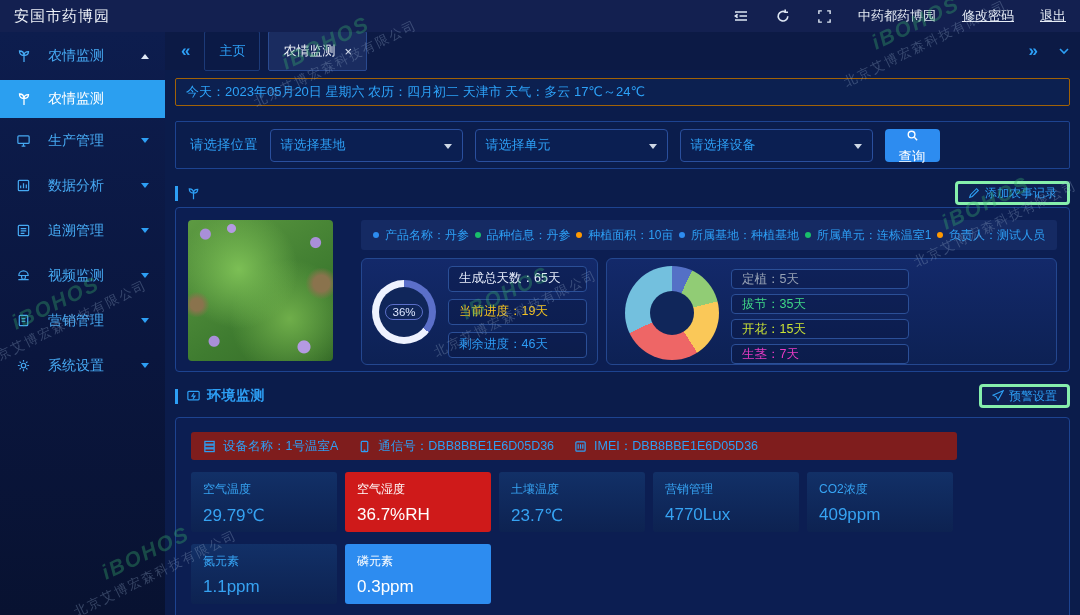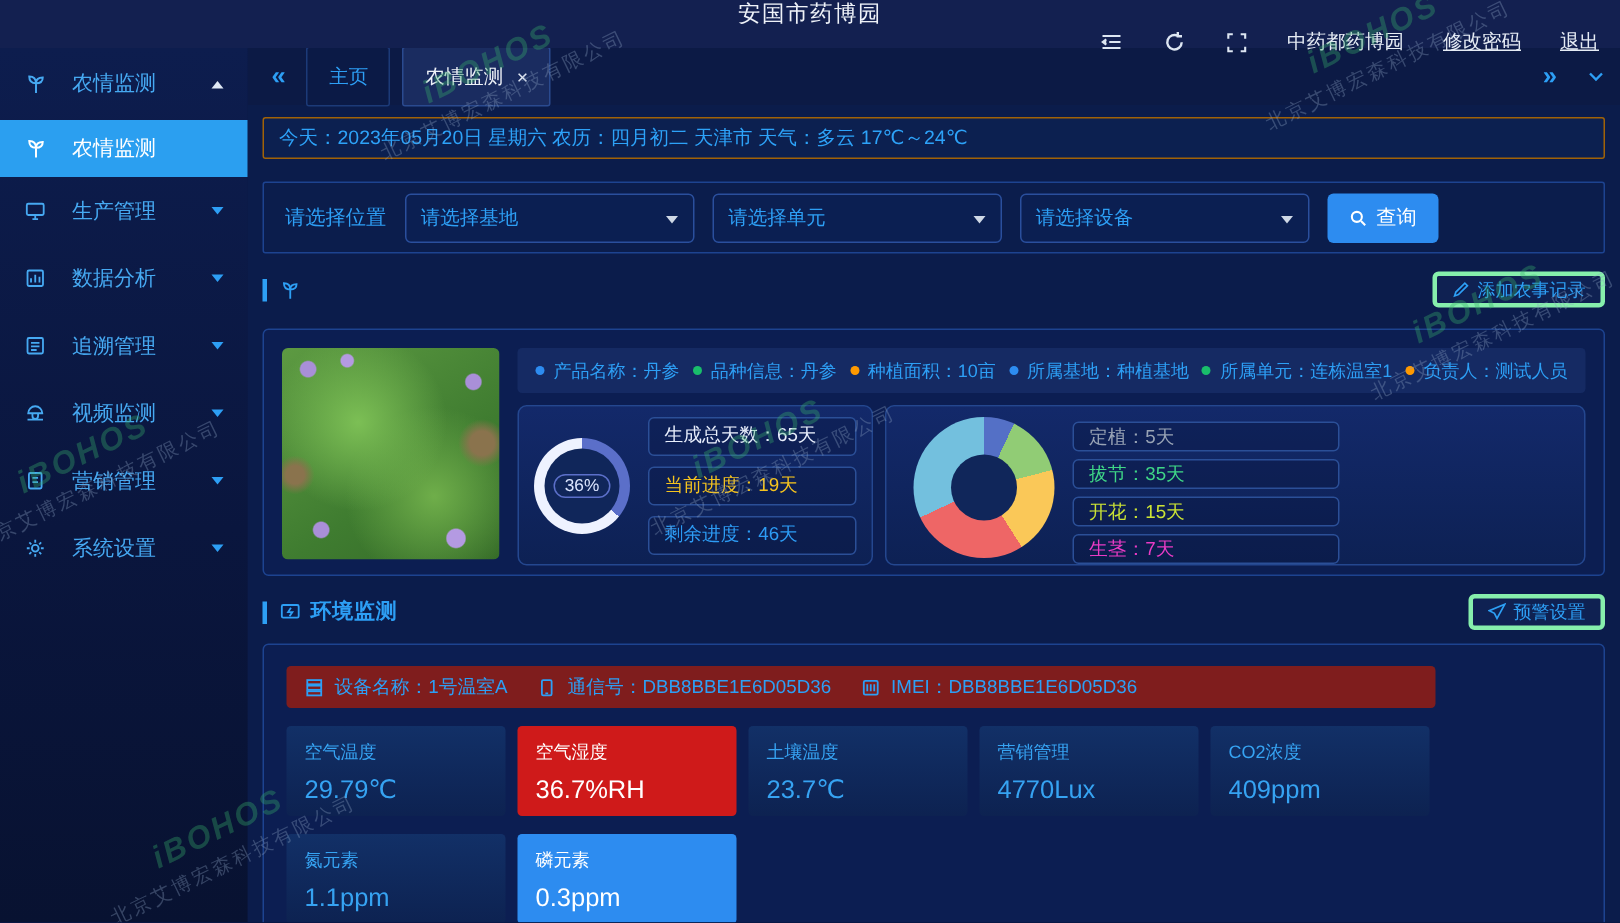--- a/index.html
+++ b/index.html
@@ -2,21 +2,21 @@
 <html><head>
 <meta charset="utf-8">
 <style>
   * { margin:0; padding:0; box-sizing:border-box; }
   html,body { width:1080px; height:615px; }
   body { font-family:"Liberation Sans","DejaVu Sans",sans-serif; background:#0a1540; overflow:hidden; }
   .screen { position:relative; width:1080px; height:615px; background:#0a1743; overflow:hidden; }
 
   
   .topbar { position:absolute; left:0; top:0; width:1080px; height:32px; background:#132050;
-            display:flex; align-items:center; padding:0 14px; z-index:5;flex-direction:column; }
+            display:flex; align-items:center; padding:0 14px; z-index:5; }
   .topbar-title { color:#eef2f8; font-size:15px; letter-spacing:1px; }
   .topbar-right { margin-left:auto; display:flex; align-items:center; gap:26px; }
   .tb-icon { color:#dde6f2; display:flex; align-items:center; cursor:pointer; }
   .tb-link { color:#e6ecf5; font-size:13px; text-decoration:underline; cursor:pointer; }
   .tb-link.plain { text-decoration:none; }
 
   
   .sidebar { position:absolute; left:0; top:32px; width:165px; height:583px;
              background:linear-gradient(180deg,#0d1d4e 0%,#0a163e 55%,#081231 100%); z-index:4; }
   .side-item { position:relative; height:46px; display:flex; align-items:center; padding-left:16px;
@@ -48,34 +48,34 @@
 
   .filter-panel { margin-top:15px; height:48px; background:#0b1d4c; border:1px solid #1d4390; border-radius:2px;
                   display:flex; align-items:center; padding:0 14px; gap:12px; }
   .filter-label { color:#2d9ff5; font-size:13.5px; }
   .select { position:relative; width:193px; height:33px; background:#0b1f52; border:1px solid #2a4f9d; border-radius:4px;
             display:flex; align-items:center; padding:0 26px 0 10px; color:#2d9ff5; font-size:13px; cursor:pointer; }
   .select .sel-caret { position:absolute; right:10px; top:14px; width:0; height:0;
             border-left:4px solid transparent; border-right:4px solid transparent; border-top:5px solid #cfd8e6; }
   .btn-primary { height:33px; padding:0 14px; background:#2d8cf0; border:none; border-radius:4px; color:#fff;
                  font-size:13.5px; display:flex; align-items:center; gap:6px; cursor:pointer;
-                 font-family:inherit; }
+                 font-family:inherit;flex-direction:column; }
 
   .section-head { margin-top:10px; height:28px; display:flex; align-items:center; }
   .accent { width:3px; height:15px; background:#2d9ff5; margin-right:8px; }
   .sec-icon { color:#2d9ff5; width:15px; height:15px; margin-right:6px; }
   .sec-title { color:#2d9ff5; font-size:14px; font-weight:bold; letter-spacing:.5px; }
   .btn-outline { margin-left:auto; height:24px; padding:0 10px; background:rgba(20,40,90,.45);
                  border:3px solid #86efac; border-radius:4px; color:#2d9ff5; font-size:12px;
                  display:flex; align-items:center; gap:5px; cursor:pointer; font-family:inherit; }
 
   .panel { border:1px solid #1d4390; border-radius:4px; background:#0c1e52; }
 
   
-  .production-panel { margin-top:12px; height:165px; padding:12px; display:flex; gap:12px; }
+  .production-panel { margin-top:0; height:165px; padding:12px; display:flex; gap:28px; }
   .plant-img { width:145px; height:141px; border-radius:4px; flex:0 0 145px;
     background:
       radial-gradient(circle at 12% 10%, #a98fd8 0 5px, transparent 6px),
       radial-gradient(circle at 30% 6%,  #b49ae2 0 4px, transparent 5px),
       radial-gradient(circle at 88% 16%, #a98fd8 0 5px, transparent 6px),
       radial-gradient(circle at 80% 90%, #b49ae2 0 6px, transparent 7px),
       radial-gradient(circle at 18% 86%, #a98fd8 0 5px, transparent 6px),
       radial-gradient(circle at 92% 45%, #8a734d 0 8px, transparent 16px),
       radial-gradient(circle at 6% 60%,  #8a734d 0 6px, transparent 13px),
       radial-gradient(circle at 35% 35%, #7cbf55, transparent 45%),

